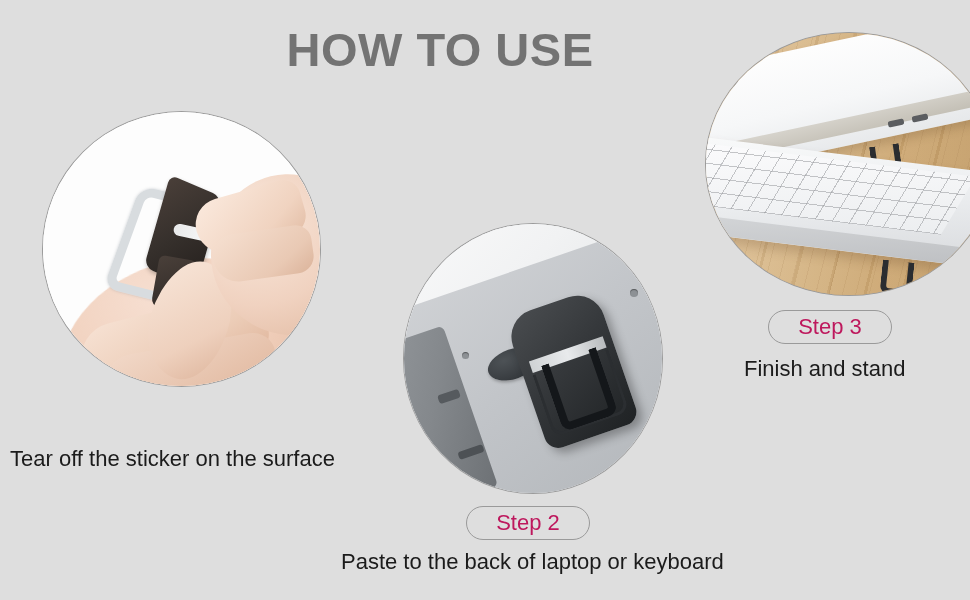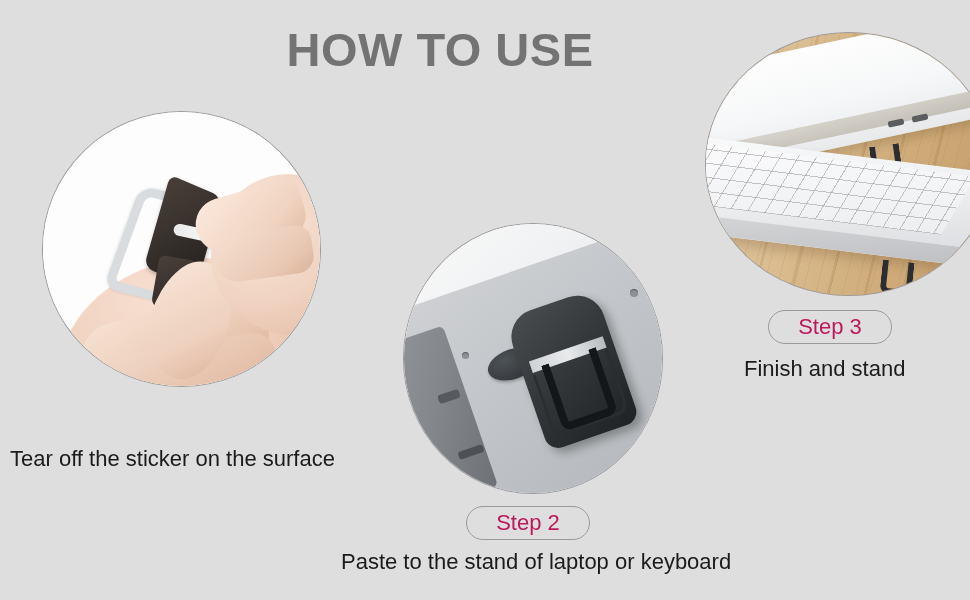--- a/index.html
+++ b/index.html
@@ -455,18 +455,18 @@
         <div class="c3-keys"></div>
       </div>
       <div class="c3-kb-edge"></div>
       <div class="c3-leg" id="c3-leg-d"></div>
     </div>
   </div>
 
   <div class="caption" id="caption-1">Tear off the sticker on the surface</div>
 
   <div class="step-pill" id="step-pill-2">Step 2</div>
-  <div class="caption" id="caption-2">Paste to the stand of laptop or keyboard</div>
+  <div class="caption" id="caption-2">Paste to the back of laptop or keyboard</div>
 
   <div class="step-pill" id="step-pill-3">Step 3</div>
   <div class="caption" id="caption-3">Finish and stand</div>
 
 </div>
 
 </body></html>

